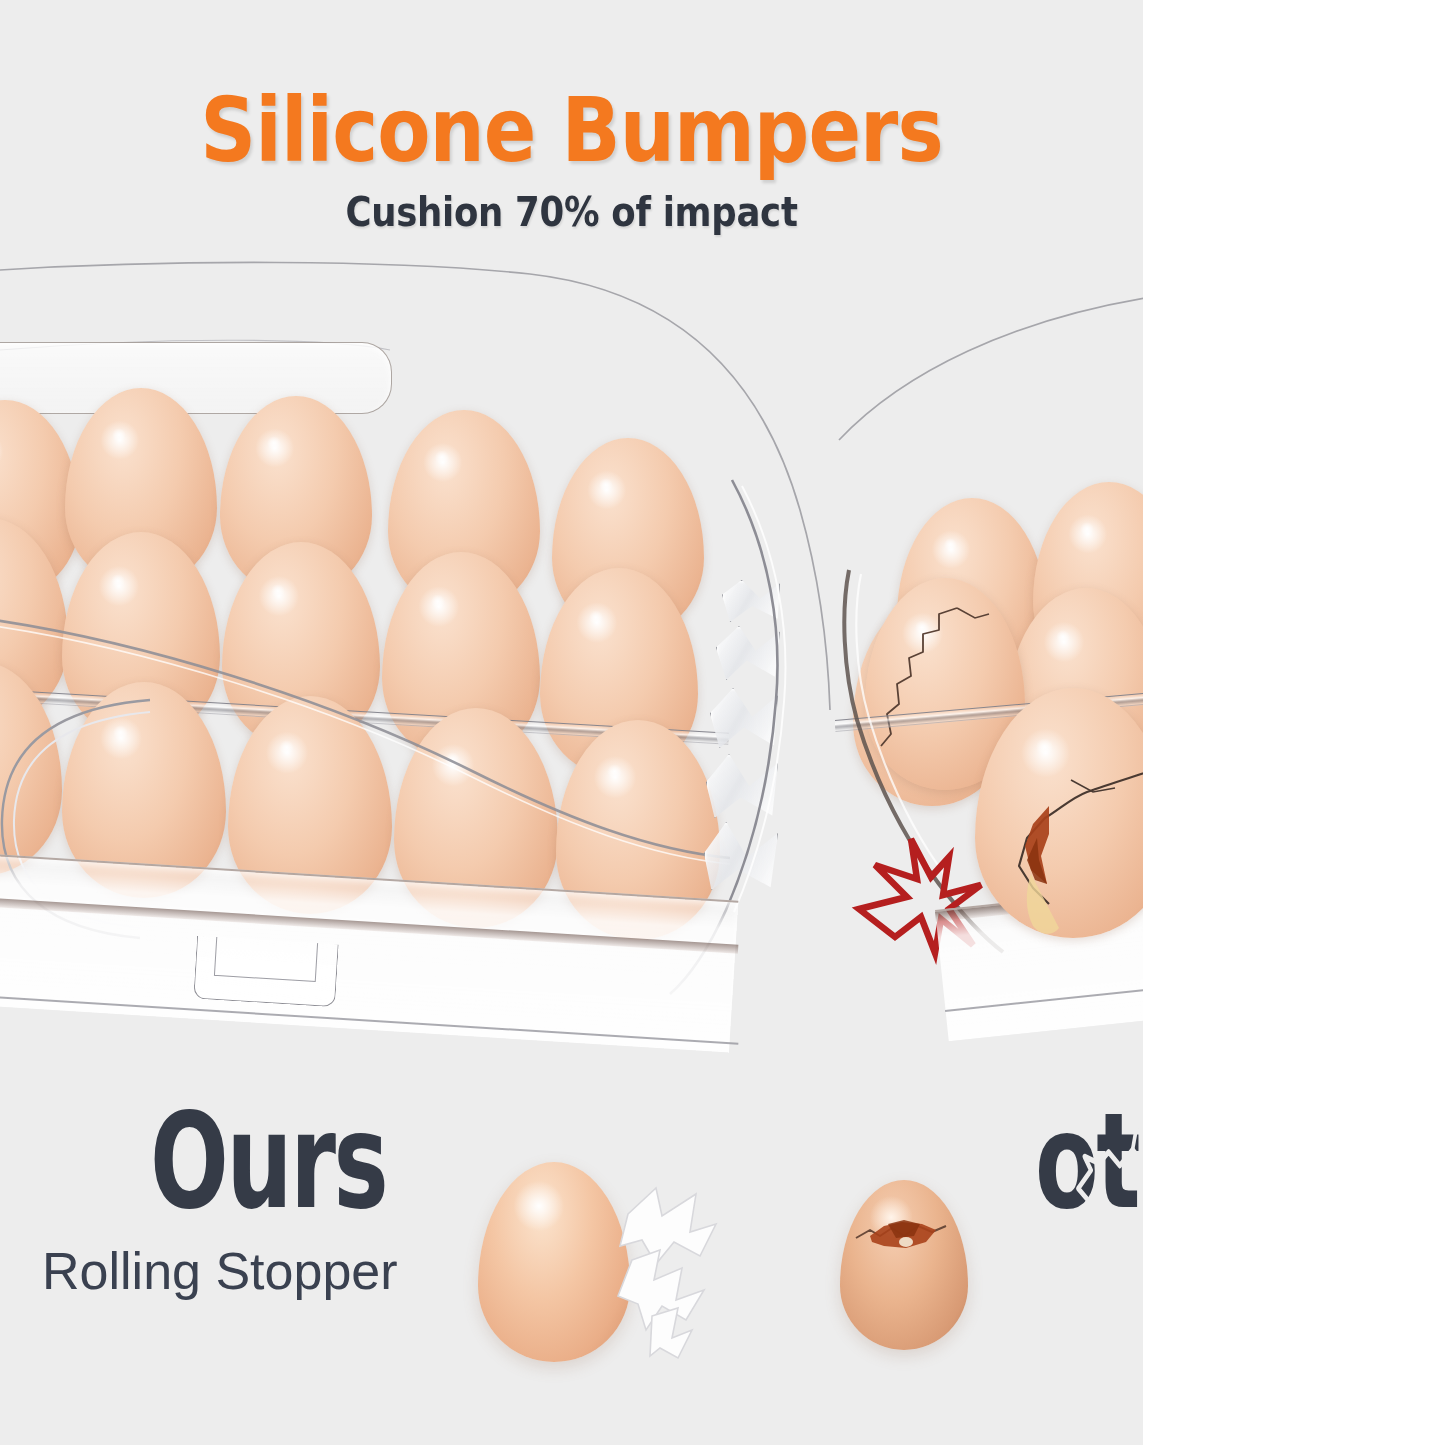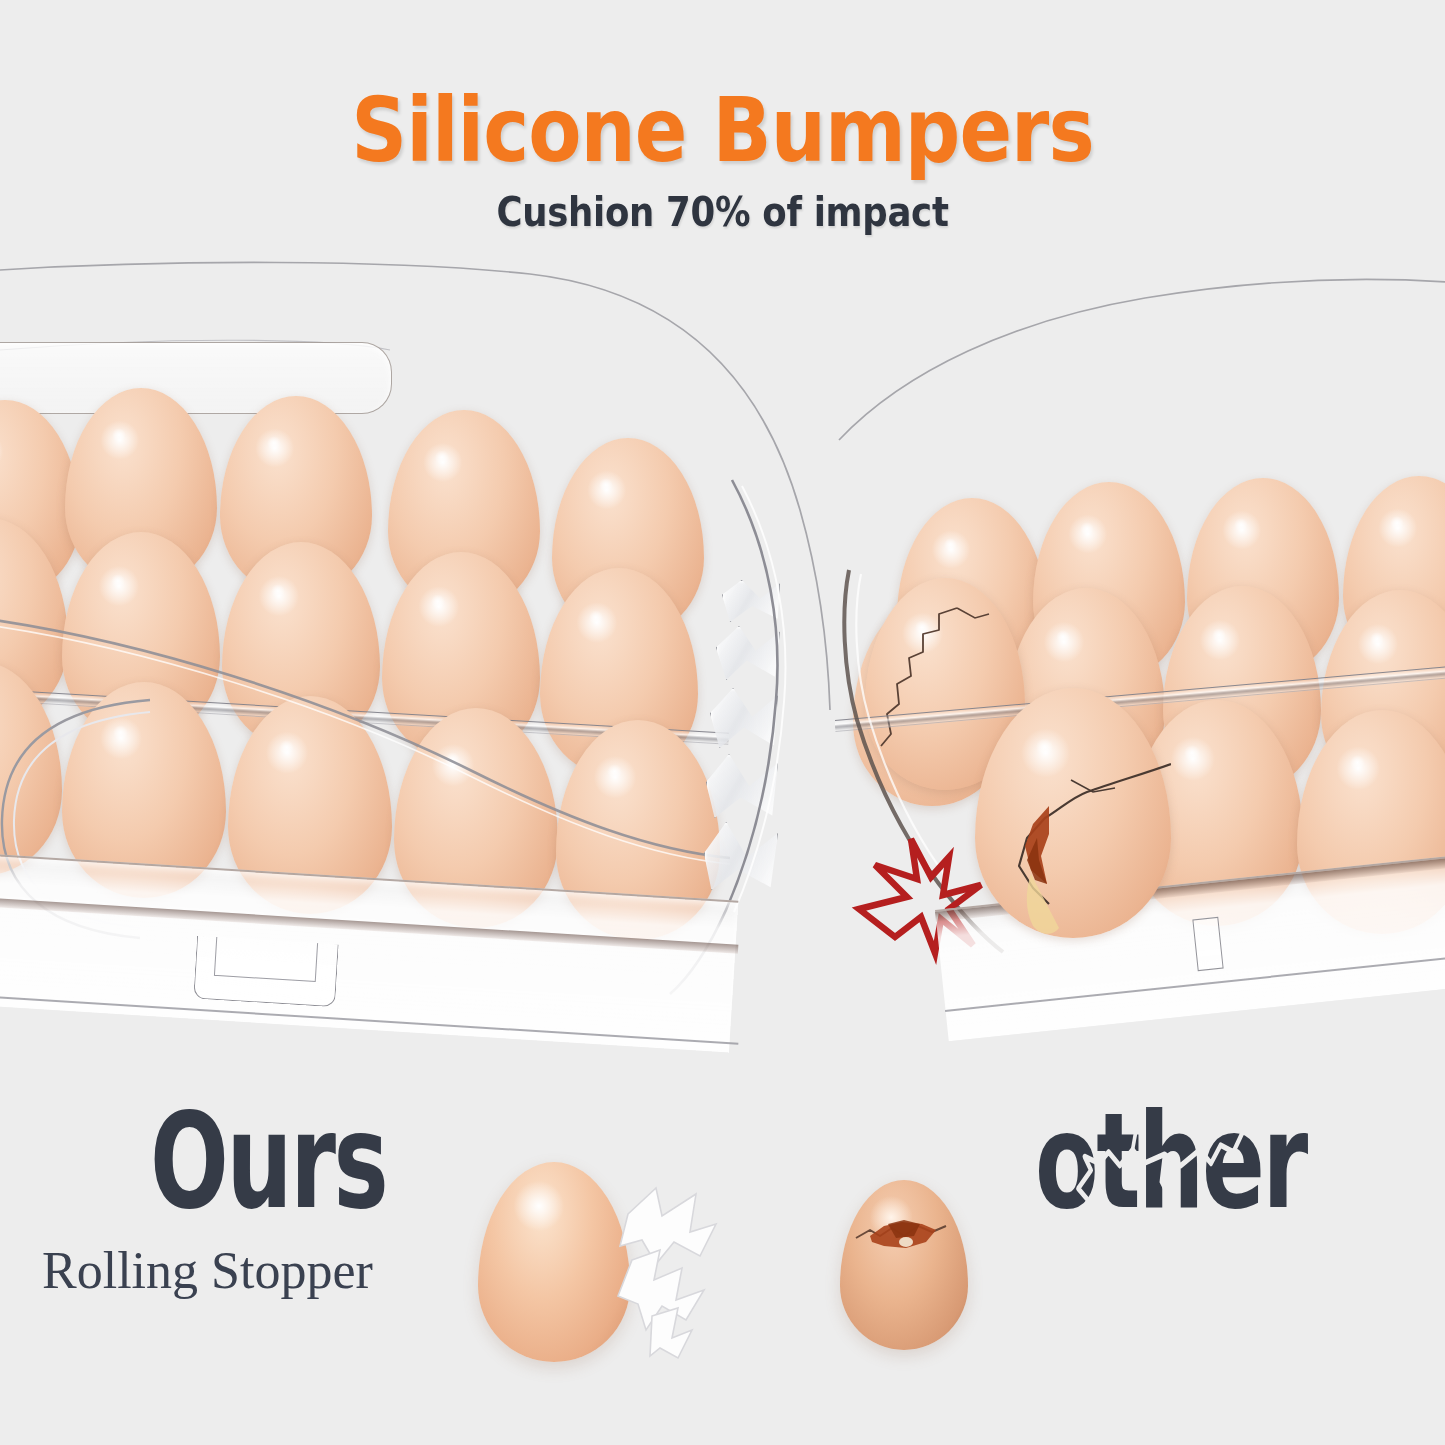--- a/index.html
+++ b/index.html
@@ -2,21 +2,21 @@
 <html><head>
 <meta charset="utf-8">
 <style>
   html, body {
     margin: 0;
     padding: 0;
     background: #ffffff;
   }
   #stage {
     position: relative;
-    width: 1445px;
+    width: 1143px;
     height: 1445px;
     overflow: hidden;
     background: #ededed;
     font-family: "Liberation Sans", sans-serif;
   }
 
   
   .headline {
     position: absolute;
     left: 0; right: 0;
@@ -140,21 +140,21 @@
 
   .cmp-sub {
     position: absolute;
     font-family: "Liberation Sans", sans-serif;
     font-weight: normal;
     font-size: 52px;
     color: #3a4150;
     line-height: 1;
     white-space: nowrap;
   }
-  .cmp-sub.left  { left: 42px;  top: 1245px; font-family: Liberation Serif, serif; }
+  .cmp-sub.left  { left: 42px;  top: 1245px; }
   .cmp-sub.right { left: 975px; top: 1245px; }
 
   
   .word-wrap { position: relative; display: inline-block; }
 
   
   .sample-egg {
     position: absolute;
     border-radius: 50% 50% 50% 50% / 62% 62% 38% 38%;
   }

